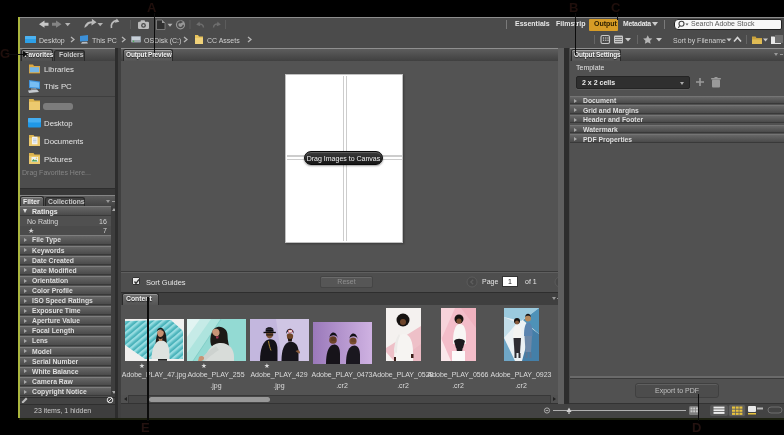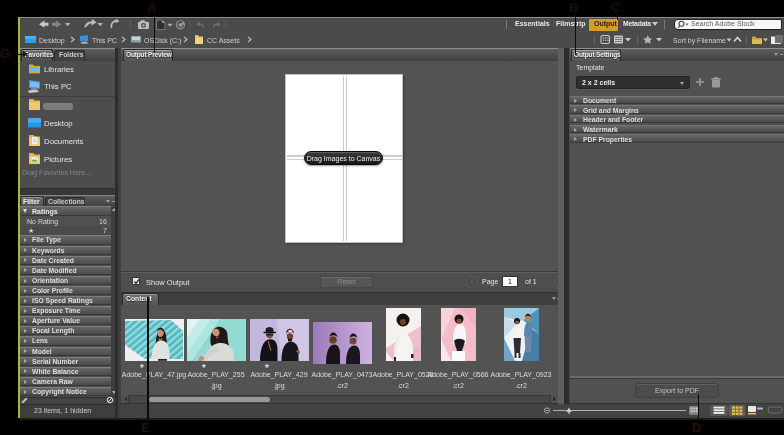--- a/index.html
+++ b/index.html
@@ -334,21 +334,21 @@
 <div class="abs" style="left:287px;top:158.6px;width:114.5px;height:1.3px;background:#cdcdcd;"></div>
 
 <div class="abs" style="left:304px;top:151px;width:79px;height:14px;background:linear-gradient(#3c3c3c,#161616);border:1px solid #0a0a0a;border-radius:7px;box-shadow:inset 0 1px 0 #5e5e5e, 0 1px 2px rgba(0,0,0,.4);"></div>
 <div class="abs" style="left:304px;top:154.5px;width:79px;text-align:center;font-size:7px;color:#f0f0f0;">Drag Images to Canvas</div>
 
 <div class="abs" style="left:121px;top:272px;width:441px;height:20px;background:#4e4e4e;border-top:1px solid #5f5f5f;box-shadow:0 -1px 0 #3a3a3a;"></div>
 <div class="abs" style="left:132px;top:277px;width:8px;height:8px;background:#e8e8e8;border:1px solid #333;border-radius:1px;"></div>
 <svg class="abs" style="left:133px;top:278px;" width="8" height="8" viewBox="0 0 8 8">
     <path d="M1.5 3.5 L3 5.5 L6 1.5" stroke="#333" stroke-width="1.3" fill="none"></path>
   </svg>
-<div class="abs" style="left:146px;top:278px;font-size:7.5px;color:#e5e5e5;">Show Output</div>
+<div class="abs" style="left:146px;top:278px;font-size:7.5px;color:#e5e5e5;">Sort Guides</div>
 <div class="abs" style="left:320px;top:275.5px;width:53px;height:12px;background:#565656;border:1px solid #454545;border-radius:2px;box-shadow:inset 0 1px 0 #6a6a6a;"></div>
 <div class="abs" style="left:320px;top:278px;width:53px;text-align:center;font-size:7px;color:#909090;">Reset</div>
 <svg class="abs" style="left:466px;top:276px;" width="12" height="12" viewBox="0 0 12 12">
   <circle cx="6" cy="6" r="5" fill="#484848" stroke="#5f5f5f" stroke-width="0.8"></circle>
   <path d="M7.2 3.8 L4.8 6 L7.2 8.2" stroke="#5e5e5e" stroke-width="1.3" fill="none"></path>
 </svg>
 <div class="abs" style="left:482px;top:278px;font-size:7px;color:#e5e5e5;">Page</div>
 <div class="abs" style="left:502px;top:276px;width:16px;height:11px;background:#fff;border:1px solid #333;"></div>
 <div class="abs" style="left:502px;top:278px;width:16px;text-align:center;font-size:7px;color:#111;">1</div>
 <div class="abs" style="left:525px;top:278px;font-size:7px;color:#e5e5e5;">of 1</div>

